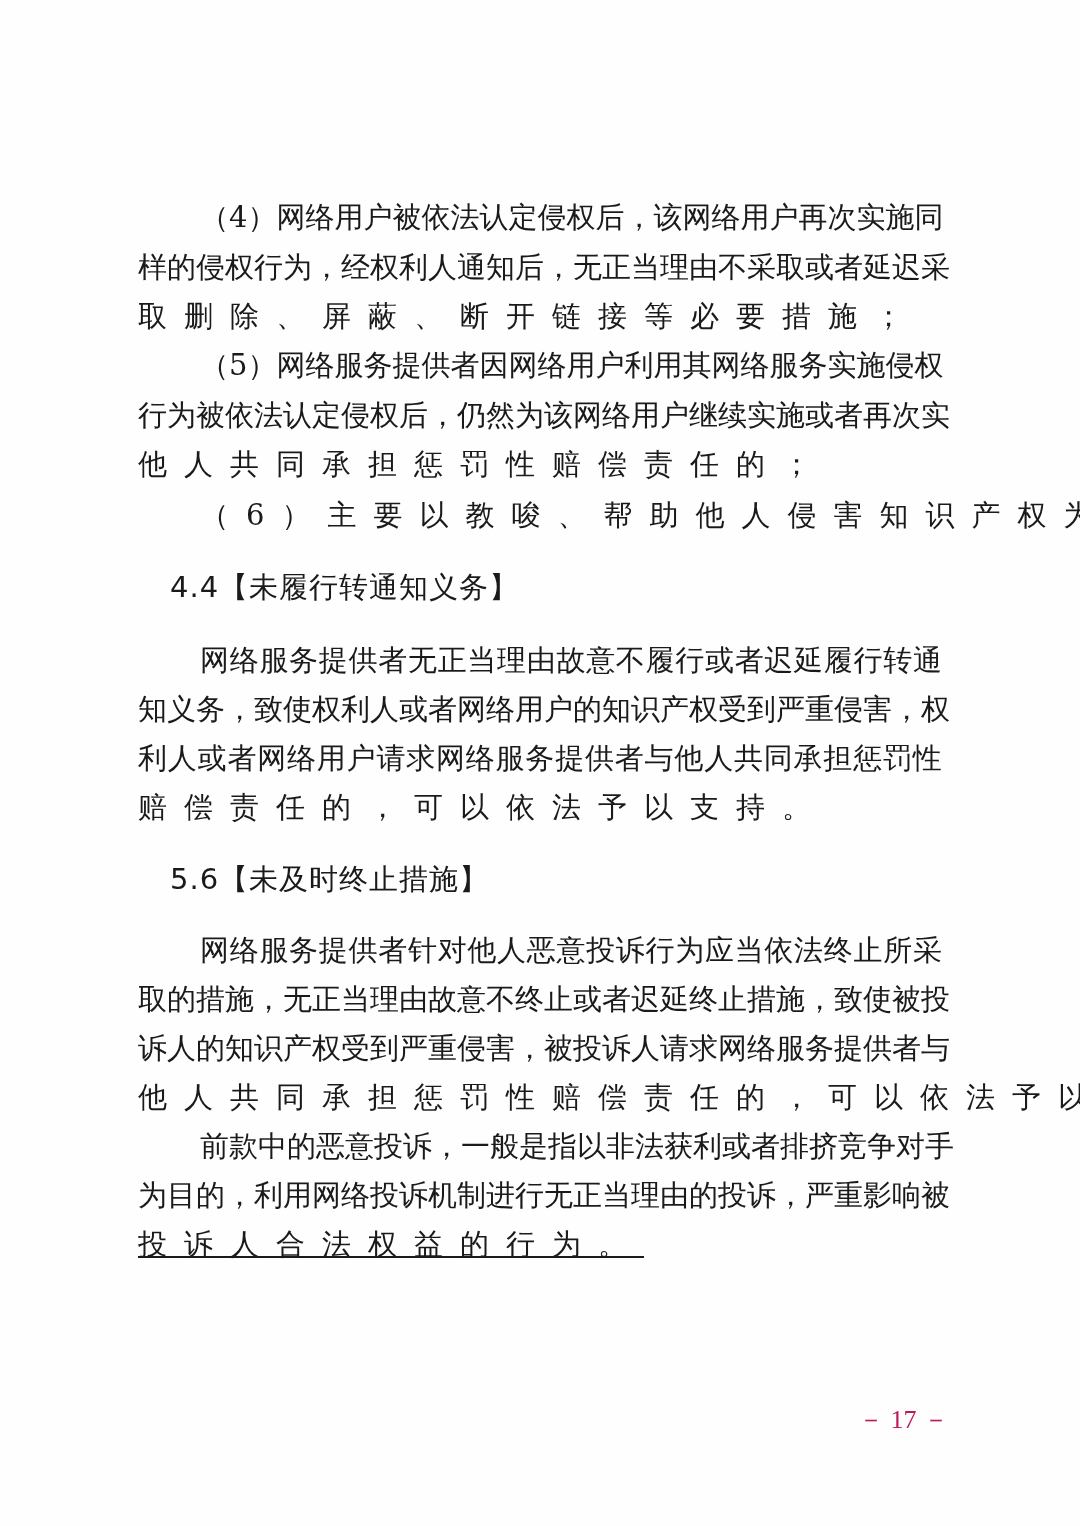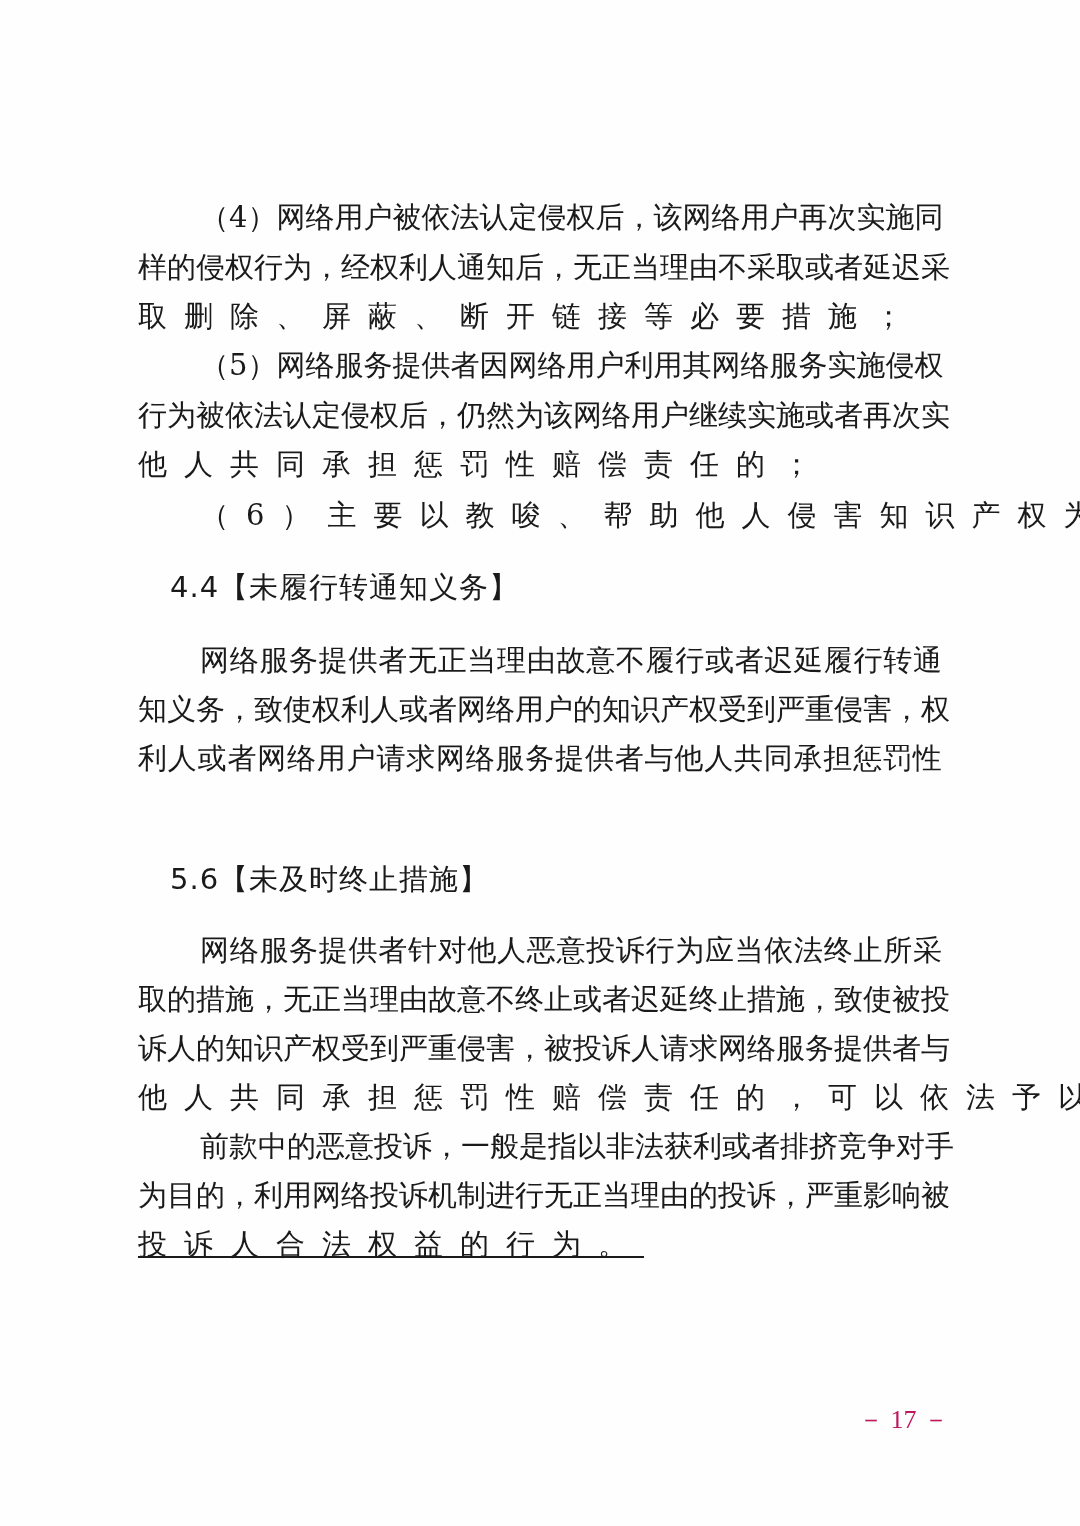--- a/index.html
+++ b/index.html
@@ -224,20 +224,21 @@
       <span>他</span>
       <span>人</span>
       <span>共</span>
       <span>同</span>
       <span>承</span>
       <span>担</span>
       <span>惩</span>
       <span>罚</span>
       <span>性</span>
     </div>
+  <div class="line last" style="top:783px;">赔偿责任的，可以依法予以支持。</div>
 
   <div class="heading" style="top:855px;">5.6【未及时终止措施】</div>
   <div class="line indent" style="top: 926px; display: flex; justify-content: space-between;">
       <span>网</span>
       <span>络</span>
       <span>服</span>
       <span>务</span>
       <span>提</span>
       <span>供</span>
       <span>者</span>

